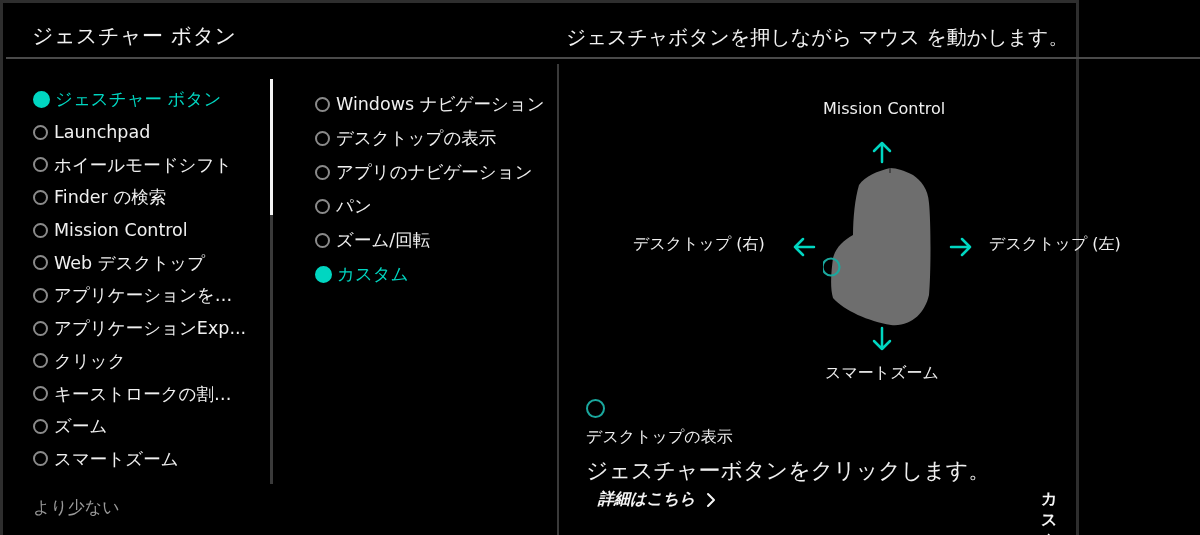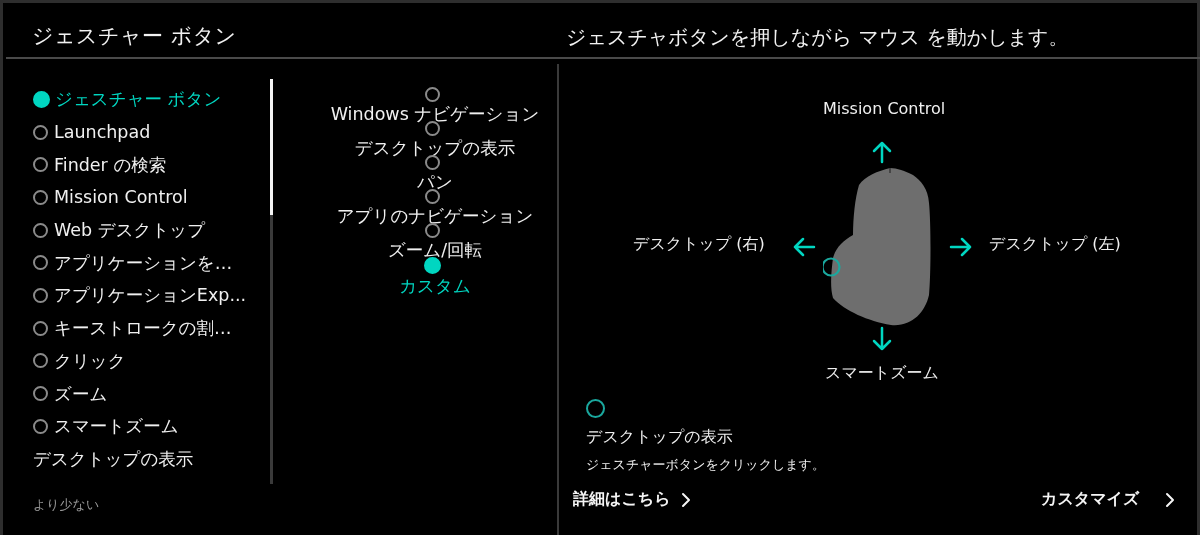--- a/index.html
+++ b/index.html
@@ -1,19 +1,19 @@
 <!DOCTYPE html>
 <html><head>
 <meta charset="utf-8">
 <style>
   * { box-sizing: border-box; margin: 0; padding: 0; }
   html, body { width: 1200px; height: 535px; background: #000; overflow: hidden; }
   body { font-family: "DejaVu Sans", "Liberation Sans", sans-serif; color: #fff; }
   .frame {
-    position: absolute; left: 0; top: 0; width: 1200px; height: 535px;
+    position: absolute; left: 0; top: 0; width: 1079px; height: 535px;
     border-left: 3px solid #2e2e2e; border-top: 3px solid #2e2e2e; border-right: 3px solid #2e2e2e;
     background: #000;
   }
   .header {
     position: absolute; left: 3px; top: 3px; width: 1194px; height: 53px;
     border-bottom: 2px solid #4a4a4a;
   }
   .header-title {
     position: absolute; left: 26px; top: 16px; font-size: 21px; color: #f2f2f2; letter-spacing: 0.5px;
   }
@@ -22,54 +22,54 @@
   }
   .list {
     position: absolute; list-style: none;
   }
   .list-left { left: 30px; top: 80px; width: 235px; height: 400px; overflow: hidden; }
   .list-mid { left: 312px; top: 84px; width: 240px; }
   .list-item {
     display: flex; align-items: center; height: 33px; font-size: 17.5px; color: #f0f0f0; white-space: nowrap; cursor: pointer;
   }
   .list-left .list-item { height: 32.7px; }
-  .list-mid .list-item { height: 34px; flex-direction: column; }
+  .list-mid .list-item { height: 34px; }
   .radio {
     width: 15px; height: 15px; border-radius: 50%; border: 2px solid #8a8a8a; margin-right: 6px; flex: none;
   }
   .radio.on { background: #00d6c1; border-color: #00d6c1; width: 17px; height: 17px; margin-right: 5px; }
   .list-item.on { color: #00d6c1; }
   .scroll-track {
     position: absolute; left: 267px; top: 76px; width: 3px; height: 405px; background: #3a3a3a;
   }
   .scroll-thumb {
     position: absolute; left: 0; top: 0; width: 3px; height: 136px; background: #f5f5f5;
   }
   .less-link {
-    position: absolute; left: 30px; top: 493px; font-size: 13px; color: #9a9a9a;
+    position: absolute; left: 30px; top: 493px; font-size: 17px; color: #9a9a9a;
   }
   .vsep {
     position: absolute; left: 554px; top: 61px; width: 2px; height: 474px; background: #3a3a3a;
   }
   .label { position: absolute; font-size: 16px; color: #f0f0f0; white-space: nowrap; }
   .label-top { left: 820px; top: 96px; }
   .label-left { left: 630px; top: 231px; }
   .label-right { left: 986px; top: 231px; }
   .label-bottom { left: 822px; top: 360px; }
   .arrow { position: absolute; }
   .mouse { position: absolute; left: 820px; top: 160px; }
   .indicator {
     position: absolute; left: 583px; top: 396px; width: 19px; height: 19px; border-radius: 50%; border: 2.5px solid #1aa89e;
   }
   .desc-title { position: absolute; left: 583px; top: 424px; font-size: 16px; color: #f0f0f0; }
-  .desc-body { position: absolute; left: 583px; top: 453px; font-size: 13px; color: #f0f0f0; }
+  .desc-body { position: absolute; left: 583px; top: 453px; font-size: 22px; color: #f0f0f0; }
   .footer-link {
     position: absolute; top: 486px; font-size: 16px; font-weight: bold; color: #f5f5f5; display: flex; align-items: center; cursor: pointer;
   }
-  .footer-left { left: 570px; }
+  .footer-left { left: 595px; font-style: italic; }
   .footer-right { left: 1038px; gap: 16px; }
   .chev { margin-left: 10px; display: inline-block; }
 </style>
 </head>
 <body>
 
 <div class="frame">
 
   <div class="header">
     <div class="header-title">ジェスチャー ボタン</div>
@@ -80,45 +80,49 @@
     <li class="list-item on">
       <span class="radio on"></span>
       <span>ジェスチャー ボタン</span>
     </li>
     <li class="list-item">
       <span class="radio"></span>
       <span>Launchpad</span>
     </li>
     <li class="list-item">
       <span class="radio"></span>
+      <span>ホイールモードシフト</span>
+    </li>
+    <li class="list-item">
+      <span class="radio"></span>
       <span>Finder の検索</span>
     </li>
     <li class="list-item">
       <span class="radio"></span>
       <span>Mission Control</span>
     </li>
     <li class="list-item">
       <span class="radio"></span>
       <span>Web デスクトップ</span>
     </li>
     <li class="list-item">
       <span class="radio"></span>
       <span>アプリケーションを…</span>
     </li>
     <li class="list-item">
       <span class="radio"></span>
       <span>アプリケーションExp...</span>
     </li>
     <li class="list-item">
       <span class="radio"></span>
+      <span>クリック</span>
+    </li>
+    <li class="list-item">
+      <span class="radio"></span>
       <span>キーストロークの割…</span>
-    </li>
-    <li class="list-item">
-      <span class="radio"></span>
-      <span>クリック</span>
     </li>
     <li class="list-item">
       <span class="radio"></span>
       <span>ズーム</span>
     </li>
     <li class="list-item">
       <span class="radio"></span>
       <span>スマートズーム</span>
     </li>
     <li class="list-item">
@@ -137,25 +141,25 @@
     <li class="list-item">
       <span class="radio"></span>
       <span>Windows ナビゲーション</span>
     </li>
     <li class="list-item">
       <span class="radio"></span>
       <span>デスクトップの表示</span>
     </li>
     <li class="list-item">
       <span class="radio"></span>
+      <span>アプリのナビゲーション</span>
+    </li>
+    <li class="list-item">
+      <span class="radio"></span>
       <span>パン</span>
-    </li>
-    <li class="list-item">
-      <span class="radio"></span>
-      <span>アプリのナビゲーション</span>
     </li>
     <li class="list-item">
       <span class="radio"></span>
       <span>ズーム/回転</span>
     </li>
     <li class="list-item on">
       <span class="radio on"></span>
       <span>カスタム</span>
     </li>
   </ul>

